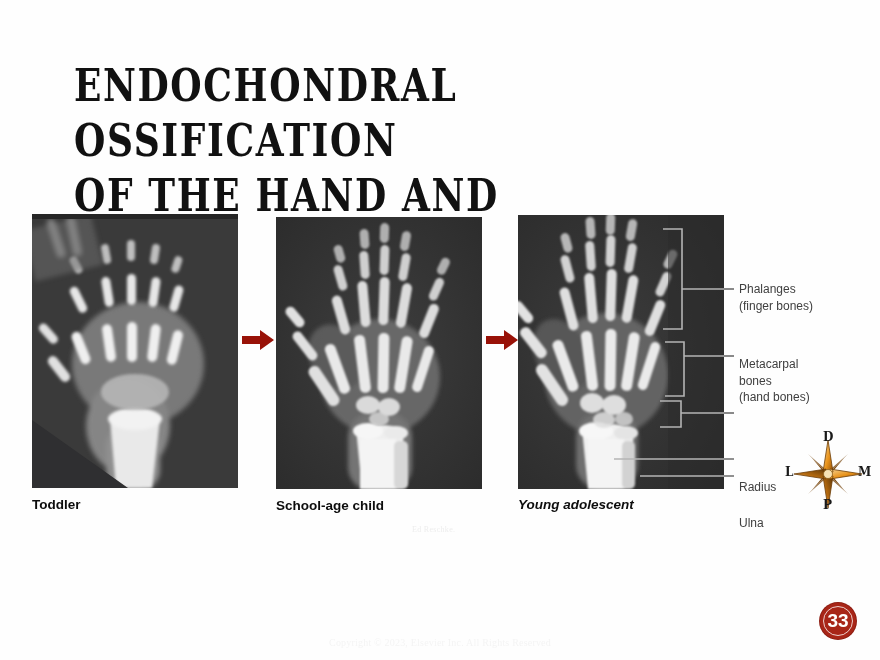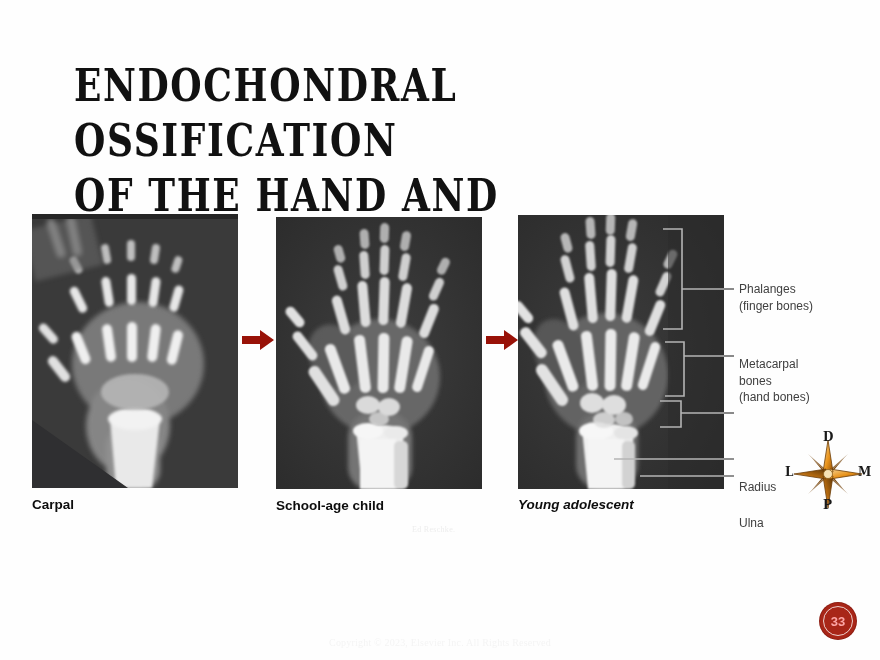--- a/index.html
+++ b/index.html
@@ -81,21 +81,21 @@
     position:absolute;left:820px;top:603px;width:36px;height:36px;
     border-radius:50%;background:#a82618;
     box-shadow:0 0 0 1px #8e1d12;
   }
   .badge .ring{
     position:absolute;left:3px;top:3px;width:28px;height:28px;
     border-radius:50%;border:1px solid rgba(255,255,255,.78);
   }
   .badge .num{
     position:absolute;inset:0;display:flex;align-items:center;justify-content:center;
-    font-family:"Liberation Sans",sans-serif;font-weight:700;font-size:13px;color:#fca5a5;
+    font-family:"Liberation Sans",sans-serif;font-weight:700;font-size:19px;color:#ffffff;
   }
 </style>
 </head>
 <body>
 
 <div id="slide">
 
   <div class="title">Endochondral Ossification
 of the Hand and Wrist</div>
 
@@ -162,21 +162,21 @@
         <rect x="-4" y="8" width="70" height="52" fill="#6f6f6f" transform="rotate(-14 30 34)"></rect>
         <rect x="20" y="4" width="8" height="40" rx="4" fill="#c9c9c9" transform="rotate(-18 24 24)"></rect>
         <rect x="38" y="2" width="8" height="40" rx="4" fill="#c9c9c9" transform="rotate(-12 42 22)"></rect>
       </g>
 
       <path d="M0 206 L0 274 L96 274 Z" fill="#2f2f31"></path>
 
       <rect x="0" y="0" width="206" height="5" fill="#262626"></rect>
     </svg>
   </div>
-  <div class="caption" style="left:32px;top:497px;">Carpal</div>
+  <div class="caption" style="left:32px;top:497px;">Toddler</div>
 
   <div class="arrow" style="left:242px;top:329px;width:32px;height:22px;">
     <svg width="32" height="22" viewBox="0 0 32 22" xmlns="http://www.w3.org/2000/svg">
       <path d="M0 7 L18 7 L18 1 L32 11 L18 21 L18 15 L0 15 Z" fill="#991208"></path>
     </svg>
   </div>
 
   <div class="xray" style="left:276px;top:217px;width:206px;height:272px;">
     <svg width="206" height="272" viewBox="0 0 206 272" xmlns="http://www.w3.org/2000/svg">
       <defs>

